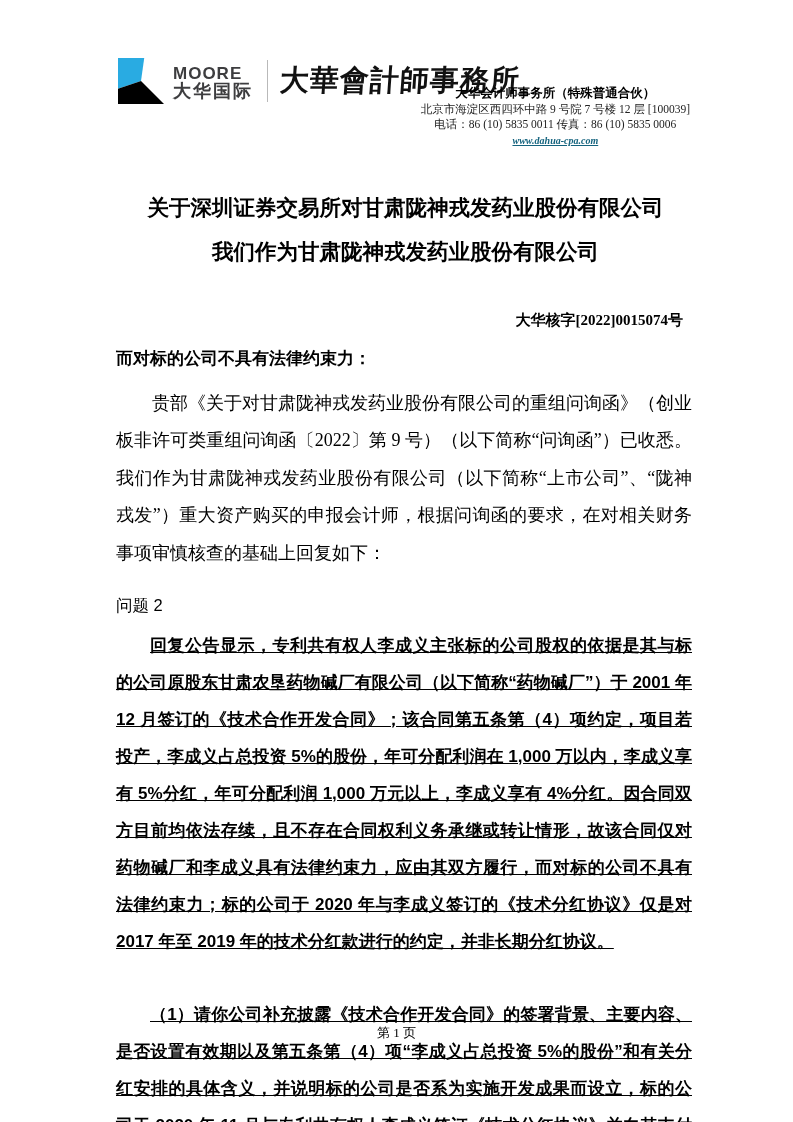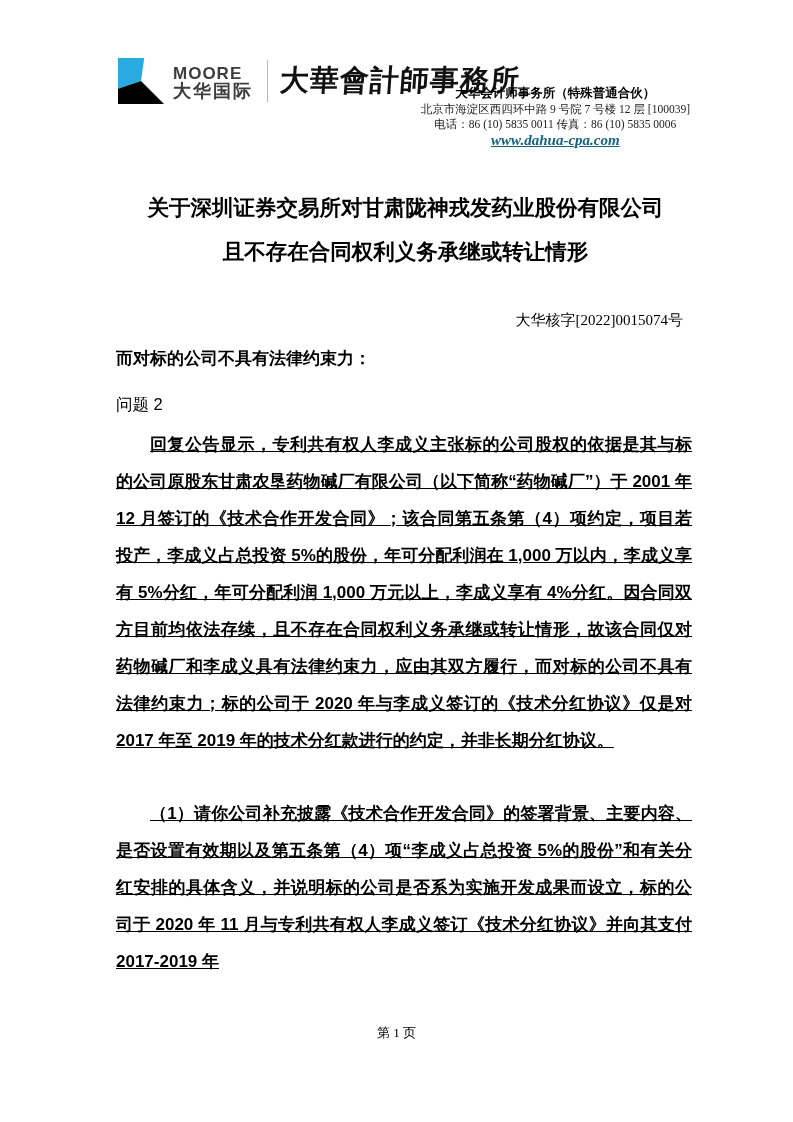--- a/index.html
+++ b/index.html
@@ -29,35 +29,35 @@
 
   .contact-block {
     position: absolute; right: 103px; top: 86px;
     text-align: center;
     font-family: Liberation Serif, serif;
     font-size: 11.5px; color: #222; line-height: 15.5px;
   }
   .contact-firm { font-weight: bold; font-size: 12.5px; color: #000; }
   .contact-site a, .contact-site span {
     color: #14637e; font-style: italic; font-weight: bold;
-    text-decoration: underline; font-size: 15px;
+    text-decoration: underline; font-size: 10px;
   }
 
   
   .doc-title {
     position: absolute; top: 186px; left: 0; right: 0;
     text-align: center;
     font-family: "Liberation Sans", "DejaVu Sans", sans-serif;
     font-weight: bold; font-size: 21.5px; line-height: 44px; color: #000; padding-left: 18px;
   }
 
   
   .ref-number {
     position: absolute; top: 311px; right: 110px;
-    font-weight: normal; font-size: 15px;
+    font-weight: bold; font-size: 15px;
     font-family: "Liberation Serif", "DejaVu Serif", serif;
   }
 
   
   .body-area { position: absolute; top: 347px; left: 116px; width: 576px; }
   .salutation {
     font-family: "Liberation Sans", "DejaVu Sans", sans-serif;
     font-weight: bold; font-size: 17px; line-height: 24px;
   }
   .para-intro {
@@ -112,27 +112,28 @@
       <div class="contact-address">北京市海淀区西四环中路 9 号院 7 号楼 12 层 [100039]</div>
       <div class="contact-phone">电话：86 (10) 5835 0011 传真：86 (10) 5835 0006</div>
       <div class="contact-site">
         <span>www.dahua-cpa.com</span>
       </div>
     </div>
   </div>
 
   <div class="doc-title">
     <div>关于深圳证券交易所对甘肃陇神戎发药业股份有限公司</div>
-    <div>且不存在合同权利义务承继或转让情形</div>
+    <div>我们作为甘肃陇神戎发药业股份有限公司</div>
   </div>
 
   <div class="ref-number">大华核字[2022]0015074号</div>
 
   <div class="body-area">
     <div class="salutation">而对标的公司不具有法律约束力：</div>
+    <div class="para-intro">贵部《关于对甘肃陇神戎发药业股份有限公司的重组问询函》（创业板非许可类重组问询函〔2022〕第 9 号）（以下简称“问询函”）已收悉。我们作为甘肃陇神戎发药业股份有限公司（以下简称“上市公司”、“陇神戎发”）重大资产购买的申报会计师，根据问询函的要求，在对相关财务事项审慎核查的基础上回复如下：</div>
     <div class="question-heading">问题 2</div>
     <div class="para-bold">回复公告显示，专利共有权人李成义主张标的公司股权的依据是其与标的公司原股东甘肃农垦药物碱厂有限公司（以下简称“药物碱厂”）于 2001 年 12 月签订的《技术合作开发合同》；该合同第五条第（4）项约定，项目若投产，李成义占总投资 5%的股份，年可分配利润在 1,000 万以内，李成义享有 5%分红，年可分配利润 1,000 万元以上，李成义享有 4%分红。因合同双方目前均依法存续，且不存在合同权利义务承继或转让情形，故该合同仅对药物碱厂和李成义具有法律约束力，应由其双方履行，而对标的公司不具有法律约束力；标的公司于 2020 年与李成义签订的《技术分红协议》仅是对 2017 年至 2019 年的技术分红款进行的约定，并非长期分红协议。</div>
     <div class="para-bold para-sub">（1）请你公司补充披露《技术合作开发合同》的签署背景、主要内容、是否设置有效期以及第五条第（4）项“李成义占总投资 5%的股份”和有关分红安排的具体含义，并说明标的公司是否系为实施开发成果而设立，标的公司于 2020 年 11 月与专利共有权人李成义签订《技术分红协议》并向其支付 2017-2019 年</div>
   </div>
 
   <div class="page-footer">第 1 页</div>
 
 </div>
 
 </body></html>

